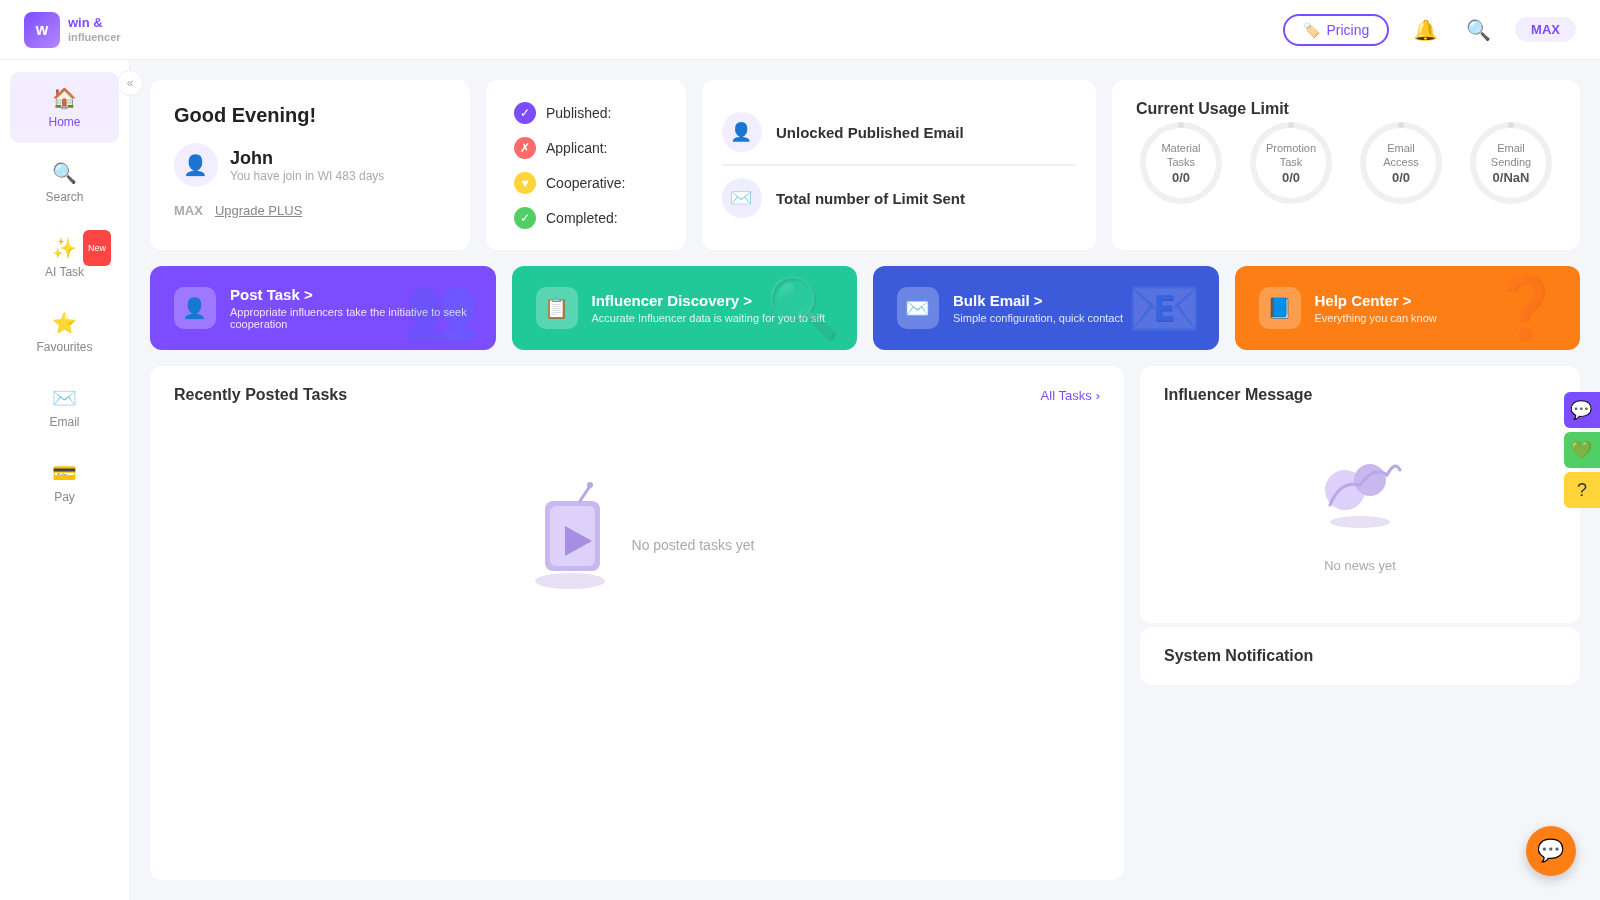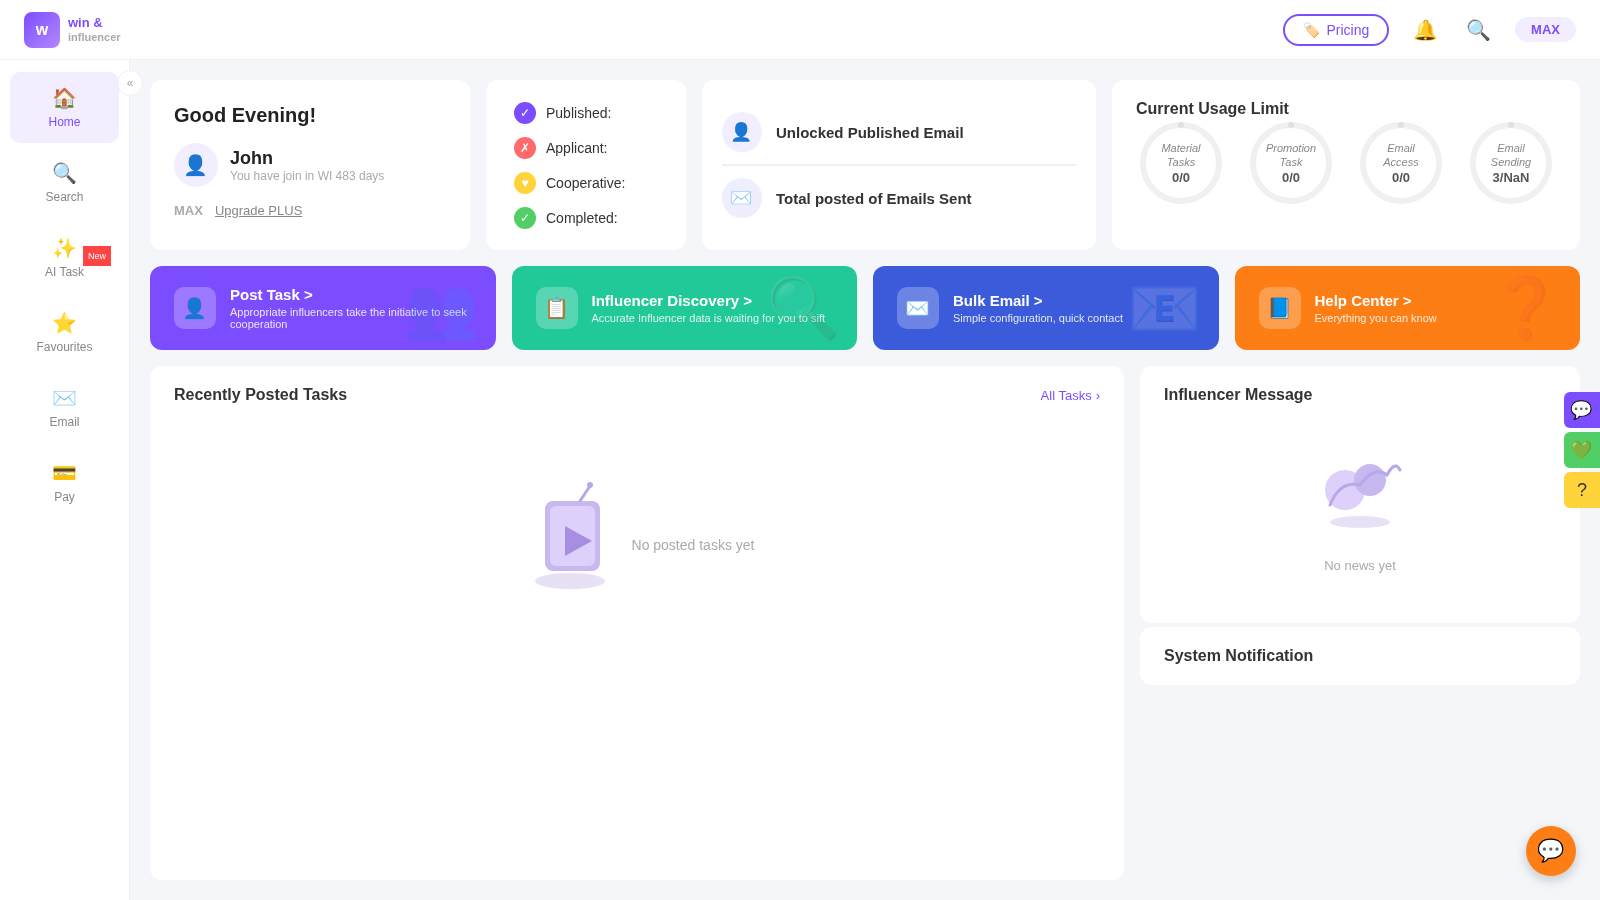--- a/index.html
+++ b/index.html
@@ -98,26 +98,26 @@
       color: #888;
       position: relative;
     }
     .sidebar-item.active {
       background: #f3eeff;
       color: #7c4dff;
     }
     .sidebar-item .s-icon { font-size: 20px; }
     .sidebar-item .new-badge {
       position: absolute;
-      top: 24px; right: 8px;
+      top: 8px; right: 8px;
       background: #ff4444;
       color: white;
       font-size: 9px;
-      border-radius: 0;
-      padding: 5px 5px;
+      border-radius: 6px;
+      padding: 13px 5px;
     }
 
     
     .main {
       position: fixed;
       top: 60px; left: 130px; right: 0; bottom: 0;
       overflow-y: auto;
       padding: 20px;
       display: flex;
       flex-direction: column;
@@ -238,21 +238,21 @@
     }
     .circle-wrap svg { width: 90px; height: 90px; transform: rotate(-90deg); }
     .circle-bg { fill: none; stroke: #f0f0f0; stroke-width: 6; }
     .circle-fg { fill: none; stroke: #e0e0e0; stroke-width: 6; stroke-linecap: round; }
     .circle-text {
       position: absolute;
       top: 50%; left: 50%;
       transform: translate(-50%, -50%);
       text-align: center;
     }
-    .circle-text .c-label { font-size: 11px; color: #888; line-height: 1.3; text-align: center; font-style: italic; }
+    .circle-text .c-label { font-size: 11px; color: #888; line-height: 1.3; text-align: center; }
     .circle-text .c-val { font-size: 13px; font-weight: 600; color: #555; }
 
     
     .action-row {
       display: flex;
       gap: 16px;
     }
     .action-card {
       flex: 1;
       border-radius: 12px;
@@ -494,21 +494,21 @@
       <div class="email-stat-item">
         <div class="email-icon">👤</div>
         <div class="email-stat-text">
           <div class="value">Unlocked Published Email</div>
         </div>
       </div>
       <hr class="divider">
       <div class="email-stat-item">
         <div class="email-icon mail">✉️</div>
         <div class="email-stat-text">
-          <div class="value">Total posted of Emails Sent</div>
+          <div class="value">Total number of Limit Sent</div>
         </div>
       </div>
     </div>
 
     <div class="usage-card">
       <h3>Current Usage Limit</h3>
       <div class="usage-circles">
 
         <div class="usage-circle-item">
           <div class="circle-wrap">
@@ -550,21 +550,21 @@
         </div>
 
         <div class="usage-circle-item">
           <div class="circle-wrap">
             <svg viewBox="0 0 90 90">
               <circle class="circle-bg" cx="45" cy="45" r="38"></circle>
               <circle class="circle-fg" cx="45" cy="45" r="38" stroke-dasharray="0 239"></circle>
             </svg>
             <div class="circle-text">
               <div class="c-label">Email<br>Sending</div>
-              <div class="c-val">3/NaN</div>
+              <div class="c-val">0/NaN</div>
             </div>
           </div>
         </div>
 
       </div>
     </div>
 
   </div>
 
   <div class="action-row">

